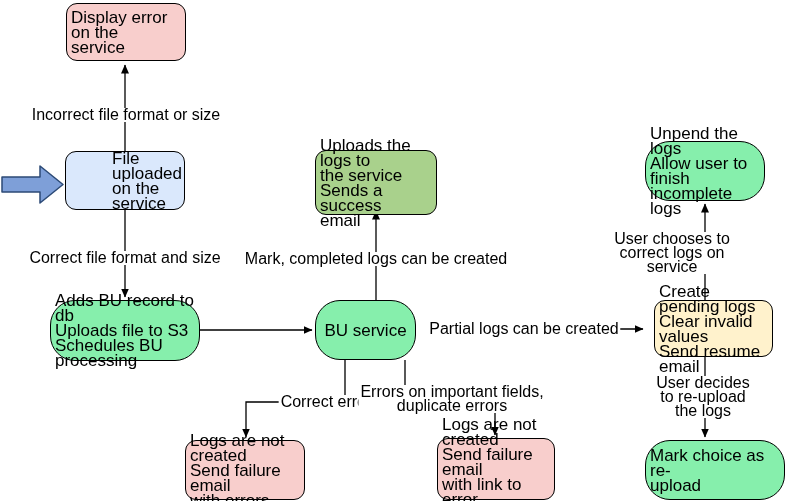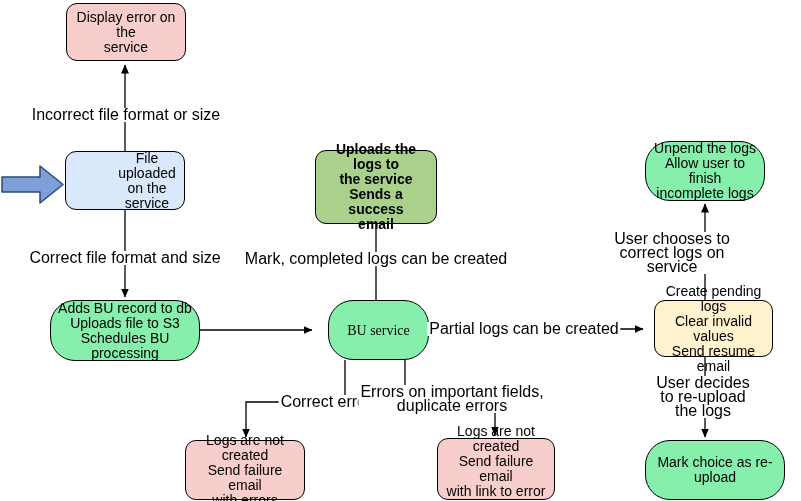--- a/index.html
+++ b/index.html
@@ -3,22 +3,22 @@
 <meta charset="utf-8">
 <style>
   html,body{margin:0;padding:0;background:#fff;}
   .canvas{
     position:relative;width:801px;height:501px;background:#ffffff;overflow:hidden;
     font-family:"Liberation Sans", sans-serif;color:#000;
   }
   .edges{position:absolute;left:0;top:0;width:801px;height:501px;}
   .node{
     position:absolute;display:flex;align-items:center;justify-content:center;
-    text-align:center;white-space:pre-line;
-    font-size:14px;line-height:15px;
+    text-align:left;white-space:pre-line;
+    font-size:17px;line-height:15px;
     border:1.5px solid #000;border-radius:11px;background:#fff;
     box-sizing:border-box;padding:2px 4px;
   }
   .fill-red{background:#f8cecc;}
   .fill-blue{background:#dae8fc;}
   .fill-green{background:#a9d18c;}
   .fill-yellow{background:#fff2cc;margin-left:8px;}
   .fill-white{background:#86efac;border-radius:25px;}
   .edge-label{
     position:absolute;transform:translate(-50%,-50%);
@@ -51,25 +51,25 @@
     <polygon points="2,177 40,177 40,166 63,184.5 40,203 40,192 2,192" fill="#7e9fd8" stroke="#2c4a76" stroke-width="1.5" stroke-linejoin="round"></polygon>
   </svg>
 
   <div class="node fill-red" style="left:66px;  top:3px;   width:120px; height:58px;">Display error on the
 service</div>
   <div class="node fill-blue" style="left:65px;  top:151px; width:120px; height:59px;padding-left:48px;">File uploaded on the
 service</div>
   <div class="node fill-white" style="left:50px;  top:300px; width:150px; height:61px;">Adds BU record to db
 Uploads file to S3
 Schedules BU processing</div>
-  <div class="node fill-green" style="left:315px; top:150px; width:122px; height:74px;font-weight:bold;">Uploads the logs to
+  <div class="node fill-green" style="left:315px; top:150px; width:122px; height:65px;">Uploads the logs to
 the service
 Sends a success
 email</div>
-  <div class="node fill-white" style="left:328px; top:300px; width:101px; height:60px;font-family:Liberation Serif, serif;">BU service</div>
+  <div class="node fill-white" style="left:315px; top:300px; width:101px; height:60px;">BU service</div>
   <div class="node fill-white" style="left:645px; top:141px; width:120px; height:60px;">Unpend the logs
 Allow user to finish
 incomplete logs</div>
   <div class="node fill-yellow" style="left:646px; top:300px; width:119px; height:57px;">Create pending logs
 Clear invalid values
 Send resume email</div>
   <div class="node fill-red" style="left:185px; top:440px; width:120px; height:60px;">Logs are not created
 Send failure email
 with errors</div>
   <div class="node fill-red" style="left:437px; top:438px; width:118px; height:62px;">Logs are not created

